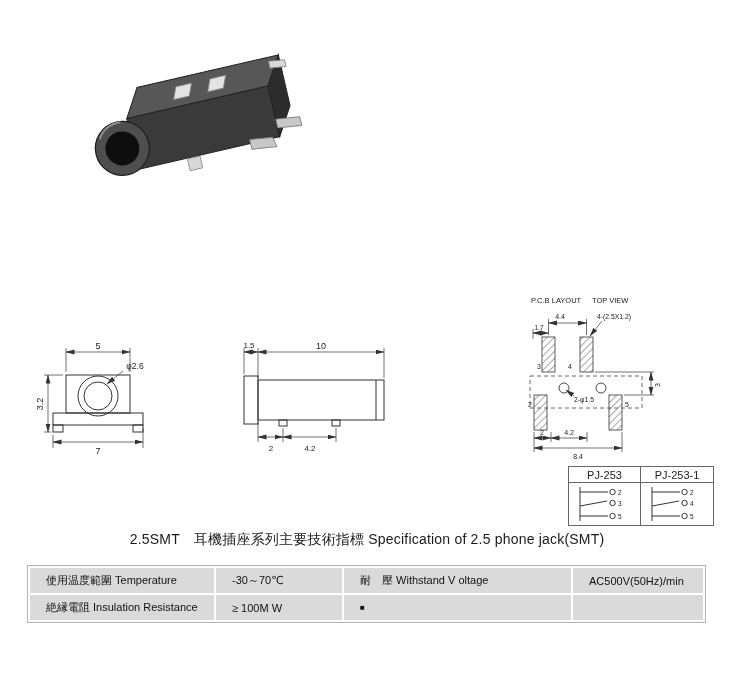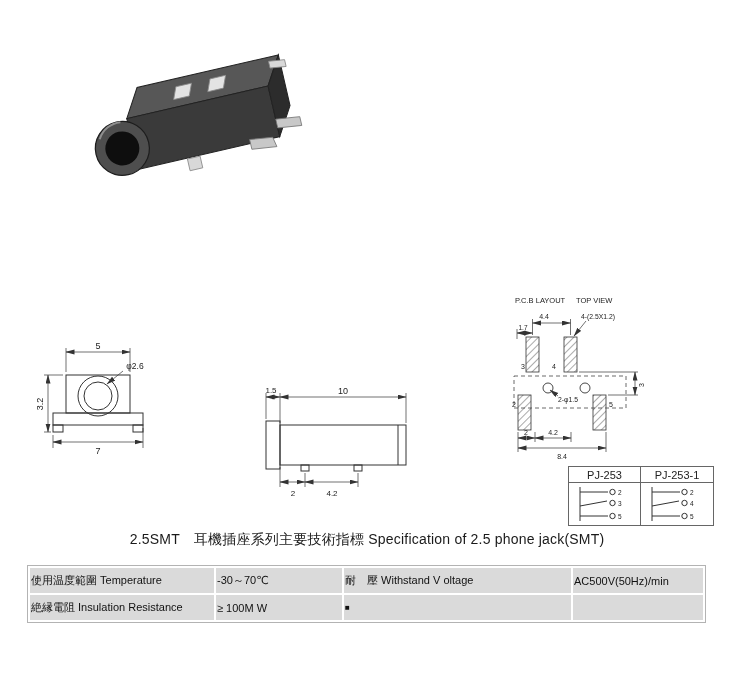--- a/index.html
+++ b/index.html
@@ -3,38 +3,38 @@
 <meta charset="utf-8">
 <style>
   * { margin:0; padding:0; box-sizing:border-box; }
   html,body { background:#ffffff; }
   body { font-family:"Liberation Sans","DejaVu Sans",sans-serif; color:#111; }
   .page { position:relative; width:734px; height:695px; background:#fff; overflow:hidden; }
   .abs { position:absolute; }
 
   .product-photo { left:85px; top:25px; width:225px; height:192px; }
   .front-view    { left:33px;  top:336px; width:132px; height:128px; }
-  .side-view     { left:248px; top:338px; width:172px; height:126px;margin-top:45px; }
-  .pcb-layout    { left:486px; top:290px; width:224px; height:178px; }
+  .side-view     { left:226px; top:338px; width:172px; height:126px; }
+  .pcb-layout    { left:502px; top:290px; width:224px; height:178px; }
 
   .schem { left:568px; top:466px; width:146px; background:#fff; border:1px solid #666;
            display:grid; grid-template-columns:1fr 1fr; }
   .schem > :nth-child(odd) { border-right:1px solid #666; }
   .schem-head { border-bottom:1px solid #666; text-align:center; font-size:11px;
                 padding:2px 0 1px 0; color:#222; }
   .schem-cell { height:42px; }
 
   .doc-title { left:0; top:531px; width:734px; text-align:center; font-size:14px;
                color:#1a1a1a; letter-spacing:0.2px; }
 
   .spec-table { position:absolute; left:27px; top:565px; width:679px;
                 border-collapse:separate; border-spacing:2px; background:#fff;
                 border:1px solid #b3b3b3; table-layout:fixed; }
   .spec-table td { background:#dadada; height:25px; font-size:11px; color:#111;
-                   padding:0 4px 0 1px; vertical-align:middle; white-space:nowrap;
+                   padding:0 4px 0 16px; vertical-align:middle; white-space:nowrap;
                    overflow:hidden; }
   svg text { font-family:"Liberation Sans","DejaVu Sans",sans-serif; }
 </style>
 </head>
 <body>
 
 <div class="page">
 
   <div class="abs product-photo">
     <svg width="225" height="192" viewBox="0 0 225 192">

